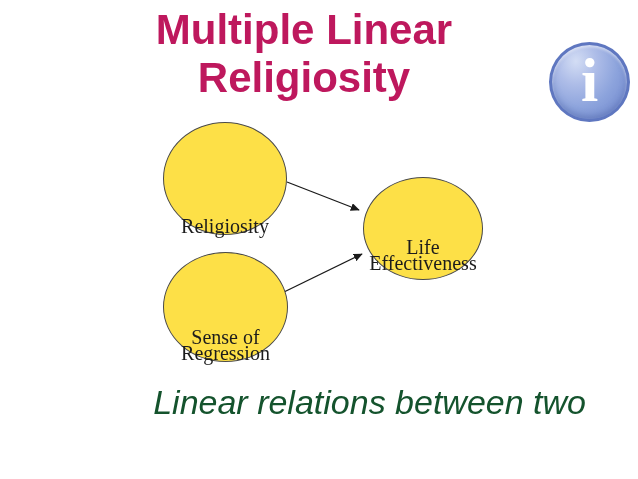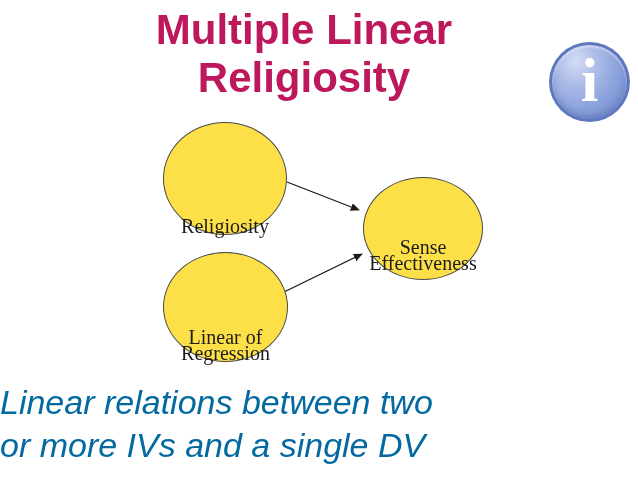--- a/index.html
+++ b/index.html
@@ -79,28 +79,28 @@
     position: absolute;
     left: 0; top: 0;
     width: 638px; height: 479px;
     pointer-events: none;
   }
   .edges-svg line { stroke: #1a1a1a; stroke-width: 1.3; }
 
   
   .caption {
     position: absolute;
-    left: 0;
+    left: 8px;
     top: 381px;
     width: 578px;
-    text-align: left;
+    text-align: right;
     font-style: italic;
     font-size: 34px;
     line-height: 43px;
-    color: #0369a1;
+    color: #14532d;
   }
 </style>
 </head>
 <body>
 
 <div class="slide">
 
   <div class="title">
     <div>Multiple Linear</div>
     <div>Religiosity</div>
@@ -118,27 +118,26 @@
     </defs>
     <line x1="287" y1="182" x2="359" y2="210" marker-end="url(#arrowhead)"></line>
     <line x1="284" y1="292" x2="362" y2="254" marker-end="url(#arrowhead)"></line>
   </svg>
 
   <div class="node node-religiosity">
     <span>Religiosity</span>
   </div>
 
   <div class="node node-sense">
-    <span>Linear of</span>
+    <span>Sense of</span>
     <span>Regression</span>
   </div>
 
   <div class="node node-life">
-    <span>Sense</span>
+    <span>Life</span>
     <span>Effectiveness</span>
   </div>
 
   <div class="caption">
     <div>Linear relations between two</div>
-    <div>or more IVs and a single DV</div>
   </div>
 
 </div>
 
 </body></html>

